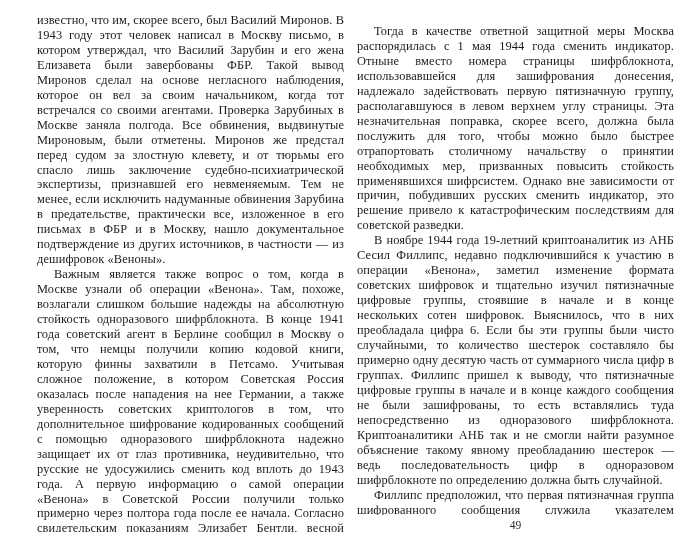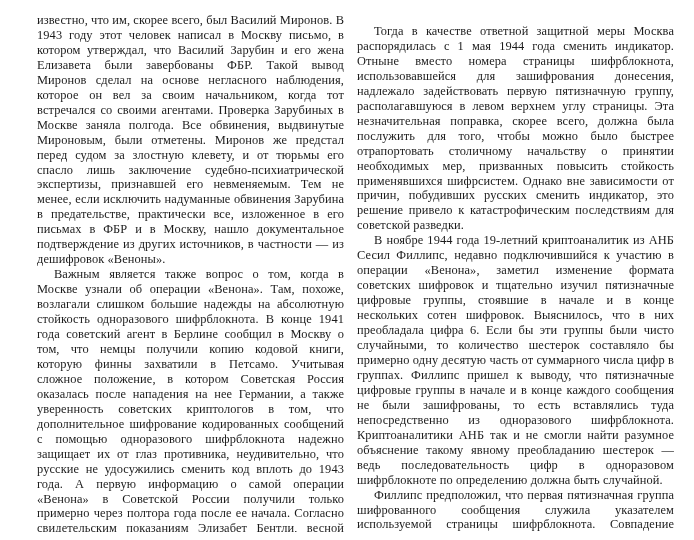--- a/index.html
+++ b/index.html
@@ -55,15 +55,16 @@
       <p class="indent">Важным является также вопрос о том, когда в Москве узнали об операции «Венона». Там, похоже, возлагали слишком большие надежды на абсолютную стойкость одноразового шифрблокнота. В конце 1941 года советский агент в Берлине сообщил в Москву о том, что немцы получили копию кодовой книги, которую финны захватили в Петсамо. Учитывая сложное положение, в котором Советская Россия оказалась после нападения на нее Германии, а также уверенность советских криптологов в том, что дополнительное шифрование кодированных сообщений с помощью одноразового шифрблокнота надежно защищает их от глаз противника, неудивительно, что русские не удосужились сменить код вплоть до 1943 года. А первую информацию о самой операции «Венона» в Советской России получили только примерно через полтора года после ее начала. Согласно свидетельским показаниям Элизабет Бентли, весной 1943 года помощник американского президента Лочлин Керри сообщил русским, что США вот-вот вскроют какую-то из их шифрсистем. Об этом событии он мог узнать, например, из отчета о ходе операции, который АНБ отправило в Белый дом.</p>
     </div>
   </div>
 
   <div class="page page-right">
     <div class="page-body">
       <p class="indent">Тогда в качестве ответной защитной меры Москва распорядилась с 1 мая 1944 года сменить индикатор. Отныне вместо номера страницы шифрблокнота, использовавшейся для зашифрования донесения, надлежало задействовать первую пятизначную группу, располагавшуюся в левом верхнем углу страницы. Эта незначительная поправка, скорее всего, должна была послужить для того, чтобы можно было быстрее отрапортовать столичному начальству о принятии необходимых мер, призванных повысить стойкость применявшихся шифрсистем. Однако вне зависимости от причин, побудивших русских сменить индикатор, это решение привело к катастрофическим последствиям для советской разведки.</p>
       <p class="indent">В ноябре 1944 года 19-летний криптоаналитик из АНБ Сесил Филлипс, недавно подключившийся к участию в операции «Венона», заметил изменение формата советских шифровок и тщательно изучил пятизначные цифровые группы, стоявшие в начале и в конце нескольких сотен шифровок. Выяснилось, что в них преобладала цифра 6. Если бы эти группы были чисто случайными, то количество шестерок составляло бы примерно одну десятую часть от суммарного числа цифр в группах. Филлипс пришел к выводу, что пятизначные цифровые группы в начале и в конце каждого сообщения не были зашифрованы, то есть вставлялись туда непосредственно из одноразового шифрблокнота. Криптоаналитики АНБ так и не смогли найти разумное объяснение такому явному преобладанию шестерок — ведь последовательность цифр в одноразовом шифрблокноте по определению должна быть случайной.</p>
       <p class="indent">Филлипс предположил, что первая пятизначная группа шифрованного сообщения служила указателем используемой страницы шифрблокнота. Совпадение индикаторов у двух сообщений означало, что для шифрования этих сообщений использовалась одна и та же страница. Открытие, сделанное Филлипсом, позволило его коллегам быстро найти пары телеграмм, зашифрованных с помощью повторяющихся страниц. Более того, выяснилось, что такие</p>
     </div>
+    <div class="page-number">49</div>
   </div>
 
 </div>
 
 </body></html>

